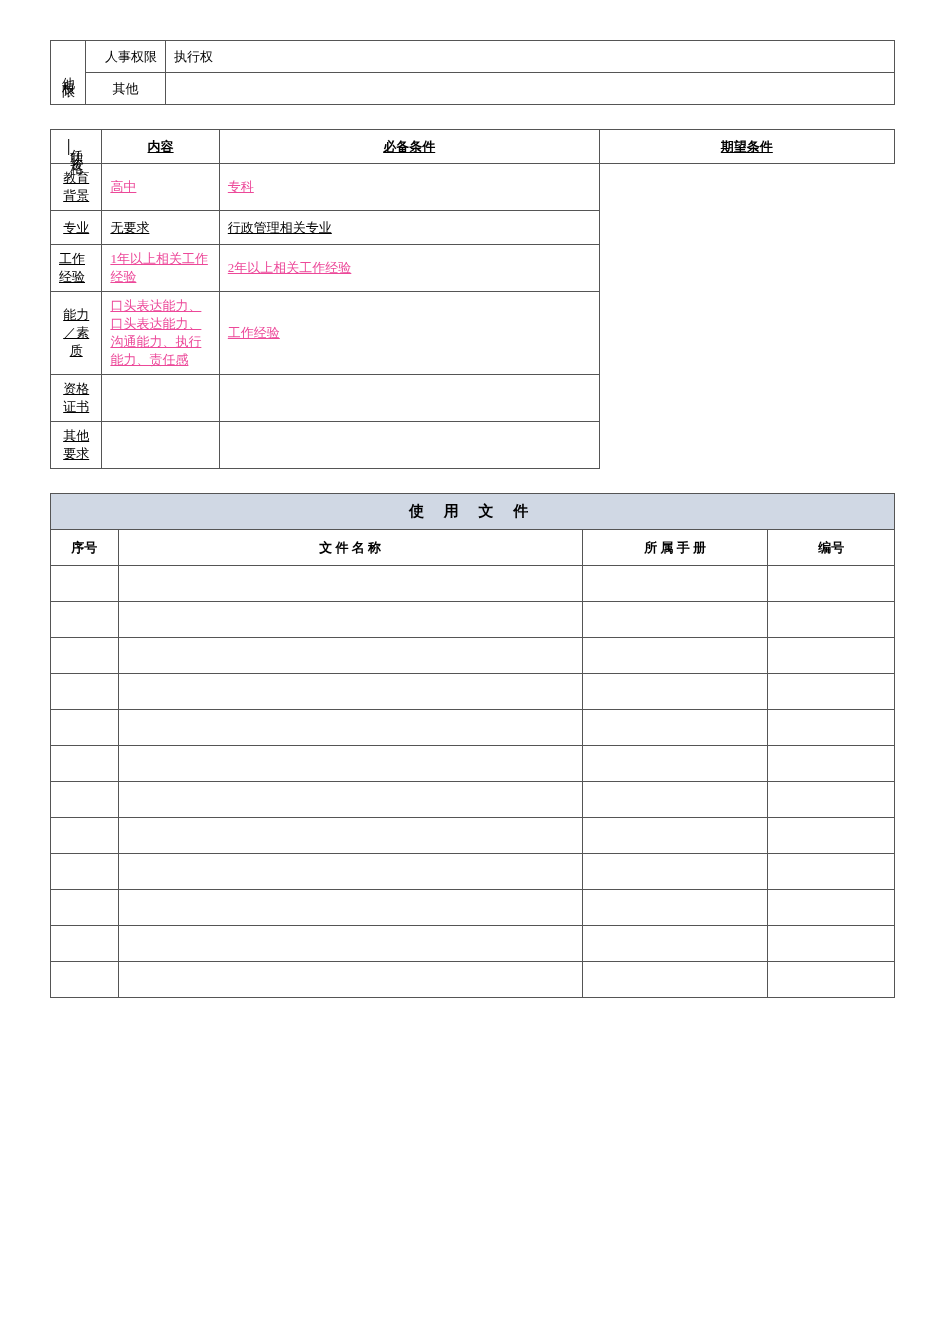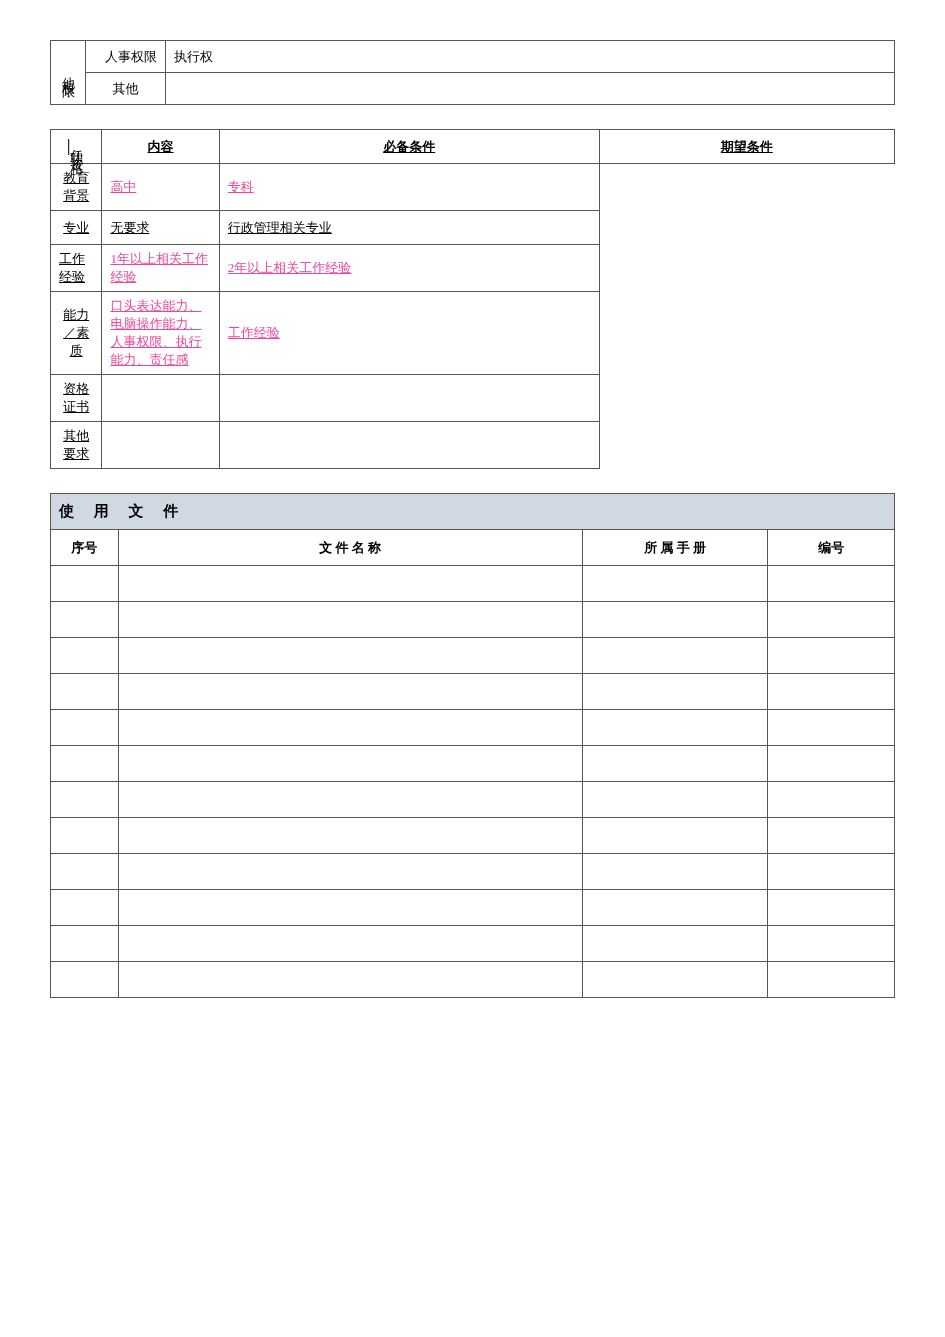--- a/index.html
+++ b/index.html
@@ -45,20 +45,21 @@
       width: 28px;
       font-size: 13px;
     }
 
     .blue-text {
       color: #ec4899;
     }
 
     .section-title {
       background: #d0d8e4;
+      text-align: center;
       font-size: 15px;
       letter-spacing: 8px;
       font-weight: bold;
       padding: 8px;
     }
 
     .doc-table td {
       height: 36px;
     }
 
@@ -149,21 +150,21 @@
           <td>无要求</td>
           <td>行政管理相关专业</td>
         </tr>
         <tr>
           <td style="text-align: left;">工作经验</td>
           <td class="blue-text">1年以上相关工作经验</td>
           <td class="blue-text">2年以上相关工作经验</td>
         </tr>
         <tr>
           <td style="text-align: center;">能力／素质</td>
-          <td class="blue-text">口头表达能力、电脑操作能力、人事权限、执行能力、责任感</td>
+          <td class="blue-text">口头表达能力、口头表达能力、沟通能力、执行能力、责任感</td>
           <td class="blue-text">工作经验</td>
         </tr>
         <tr>
           <td style="text-align: center;">资格证书</td>
           <td></td>
           <td></td>
         </tr>
         <tr>
           <td style="text-align: center;">其他要求</td>
           <td></td>

